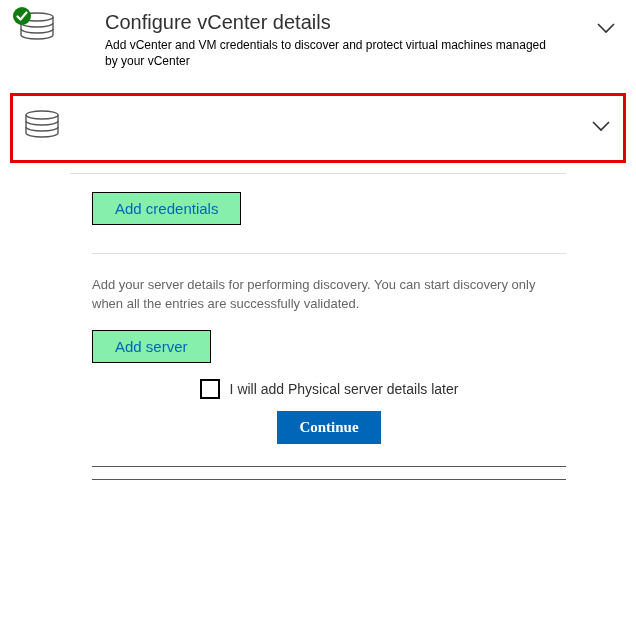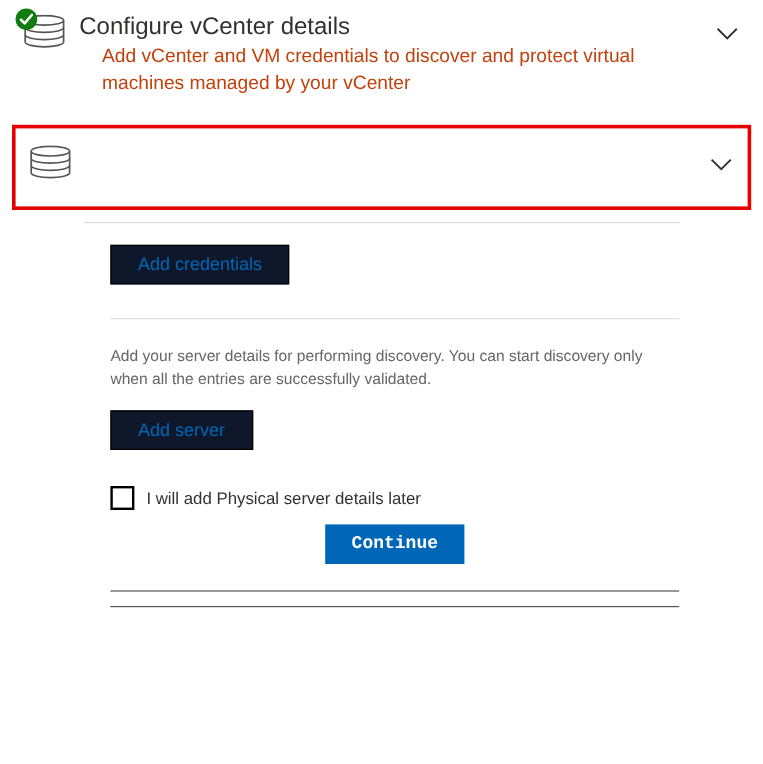--- a/index.html
+++ b/index.html
@@ -8,20 +8,21 @@
     background: #ffffff;
     color: #323130;
     width: 636px;
     padding: 6px 10px 20px 10px;
   }
   .step-row {
     display: flex;
     align-items: flex-start;
     padding: 4px 8px 10px 8px;
     position: relative;
+    gap: 39px;
   }
   .step-icon-wrap {
     position: relative;
     flex: 0 0 auto;
     margin-right: 10px;
     margin-top: 2px;
   }
   .check-badge {
     position: absolute;
     top: -6px;
@@ -30,25 +31,24 @@
     height: 20px;
   }
   .step-text { flex: 1 1 auto; }
   .step-title {
     font-size: 20px;
     font-weight: 300;
     color: #323130;
     line-height: 1.25;
   }
   .step-sub {
-    font-size: 16px;
-    color: #c2410c;
+    font-size: 12px;
+    color: #000000;
     line-height: 1.35;
     margin-top: 2px;
-    margin-left: 19px;
   }
   .chevron {
     flex: 0 0 auto;
     margin-left: 8px;
     margin-top: 6px;
   }
   .highlight-box {
     border: 3px solid #e60000;
     padding: 12px 10px 14px 10px;
     margin-top: 14px;
@@ -71,36 +71,37 @@
   .sec-sub {
     font-size: 13px;
     color: #666666;
     line-height: 1.45;
     margin-bottom: 16px;
   }
   .btn-outline {
     display: inline-block;
     padding: 7px 22px;
     border: 1.5px solid #000000;
-    background: #0f172a;
+    background: #86efac;
     color: #0067b8;
     font-size: 15px;
     cursor: pointer;
     font-family: inherit;
   }
   .inner-sep {
     border: none;
     border-top: 1px solid #e0e0e0;
     margin: 28px 0 22px 0;
   }
   .checkbox-row {
     display: flex;
     align-items: center;
-    margin-top: 30px;
+    margin-top: 16px;
     margin-bottom: 12px;
+    justify-content: center;
   }
   .checkbox-box {
     width: 20px;
     height: 20px;
     border: 2px solid #000000;
     margin-right: 10px;
     background: #ffffff;
     cursor: pointer;
     flex: 0 0 auto;
   }
@@ -114,21 +115,21 @@
   }
   .btn-primary {
     display: inline-block;
     padding: 8px 22px;
     background: #0067b8;
     color: #ffffff;
     border: none;
     font-size: 15px;
     font-weight: 600;
     cursor: pointer;
-    font-family: Liberation Mono, monospace;
+    font-family: Liberation Serif, serif;
   }
   .bottom-lines {
     margin: 22px 60px 0 82px;
   }
   .bottom-lines hr {
     border: none;
     border-top: 1px solid #555555;
     margin: 12px 0;
   }
 </style>

